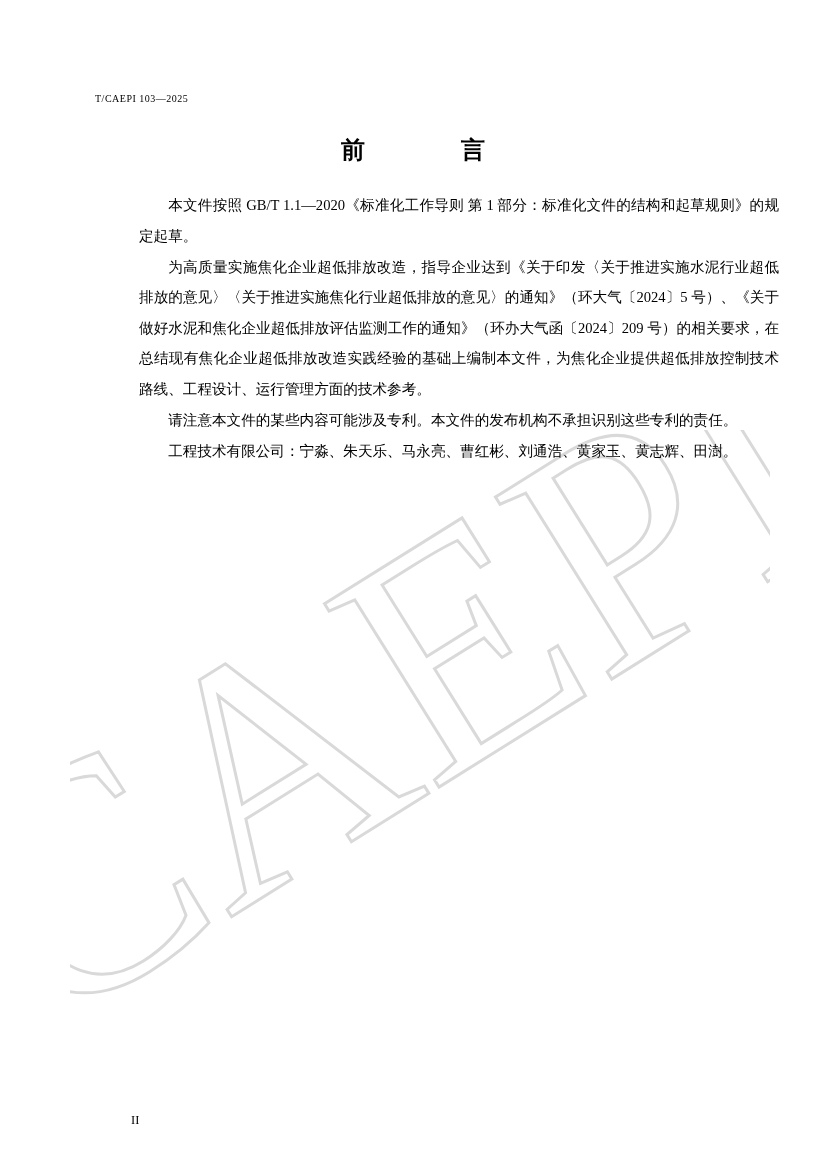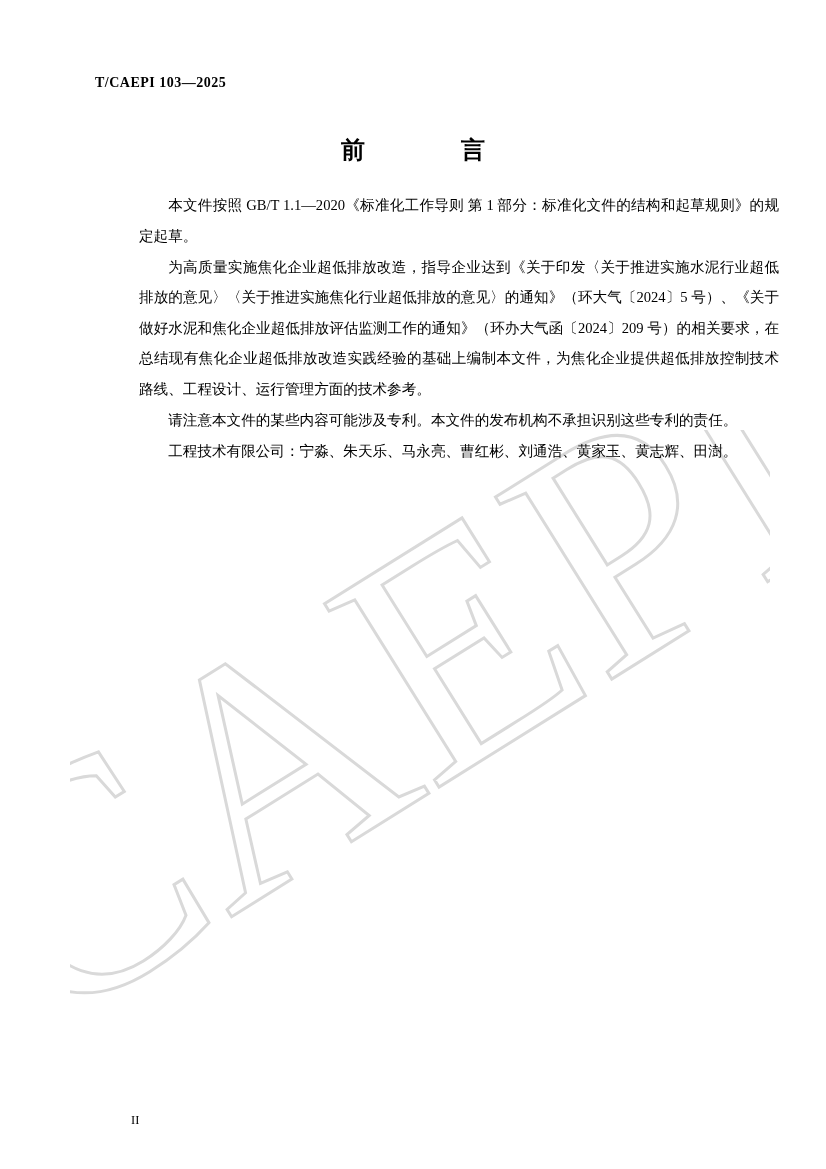--- a/index.html
+++ b/index.html
@@ -35,25 +35,24 @@
     height: 100%;
     display: block;
   }
   .content {
     position: relative;
     z-index: 2;
   }
   .header-code {
     position: absolute;
     left: 95px;
-    top: 75px;
-    font-size: 14px;
+    top: 93px;
+    font-size: 10px;
     letter-spacing: 0.5px;
     font-family: "Liberation Serif", "DejaVu Serif", serif;
-    font-weight: bold;
   }
   .doc-title {
     position: absolute;
     top: 134px;
     left: 0;
     width: 826px;
     text-align: center;
     font-size: 24px;
     font-weight: bold;
     letter-spacing: 16px;

